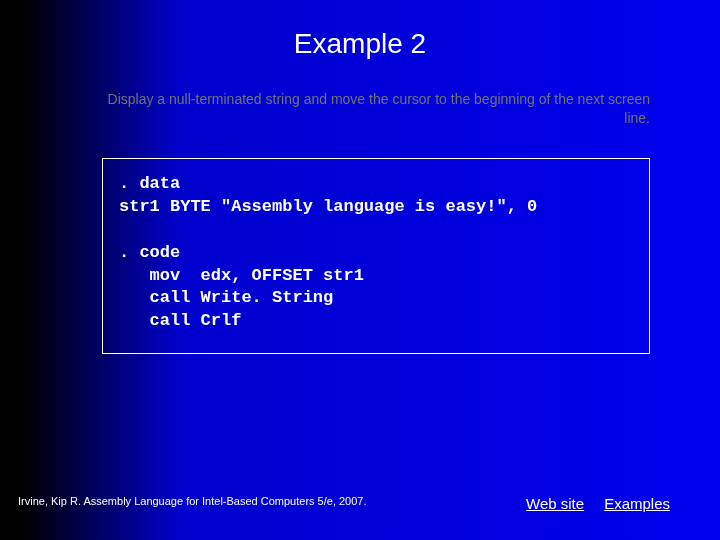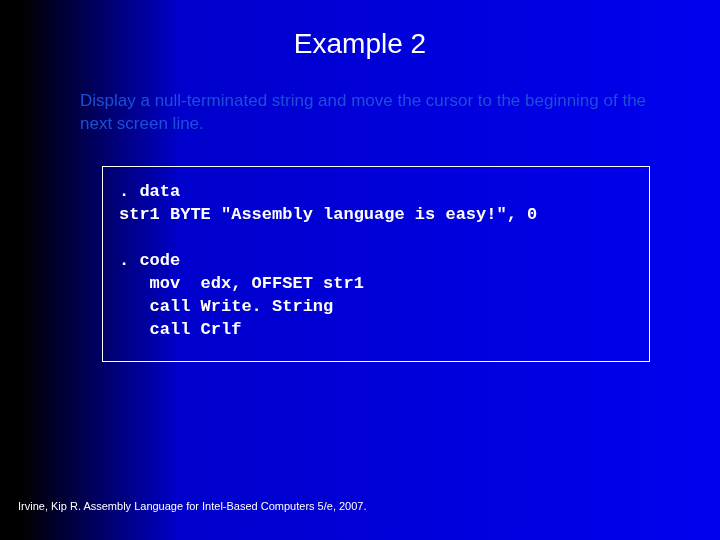--- a/index.html
+++ b/index.html
@@ -14,24 +14,25 @@
   }
   .slide-title {
     text-align: center;
     font-size: 28px;
     font-weight: normal;
     color: #ffffff;
     padding-top: 28px;
     padding-bottom: 20px;
   }
   .body-text {
-    font-size: 17px;
-    color: #1d4ed8;
+    font-size: 14px;
+    color: #737373;
     padding: 10px 70px 20px 80px;
     line-height: 1.35;
+    text-align: right;
   }
   .code-box {
     margin: 10px 70px 4px 102px;
     border: 1px solid #ffffff;
     padding: 14px 16px 20px 16px;
     font-family: "Courier New", Courier, monospace;
     font-size: 17px;
     font-weight: bold;
     color: #ffffff;
     white-space: pre;
@@ -71,13 +72,17 @@
 <div class="code-box">. data
 str1 BYTE "Assembly language is easy!", 0
 
 . code
    mov  edx, OFFSET str1
    call Write. String
    call Crlf</div>
 
 <div class="footer">
   <div class="footer-left">Irvine, Kip R. Assembly Language for Intel-Based Computers 5/e, 2007.</div>
+  <div class="footer-links">
+    <span>Web site</span>
+    <span>Examples</span>
+  </div>
 </div>
 
 </body></html>

